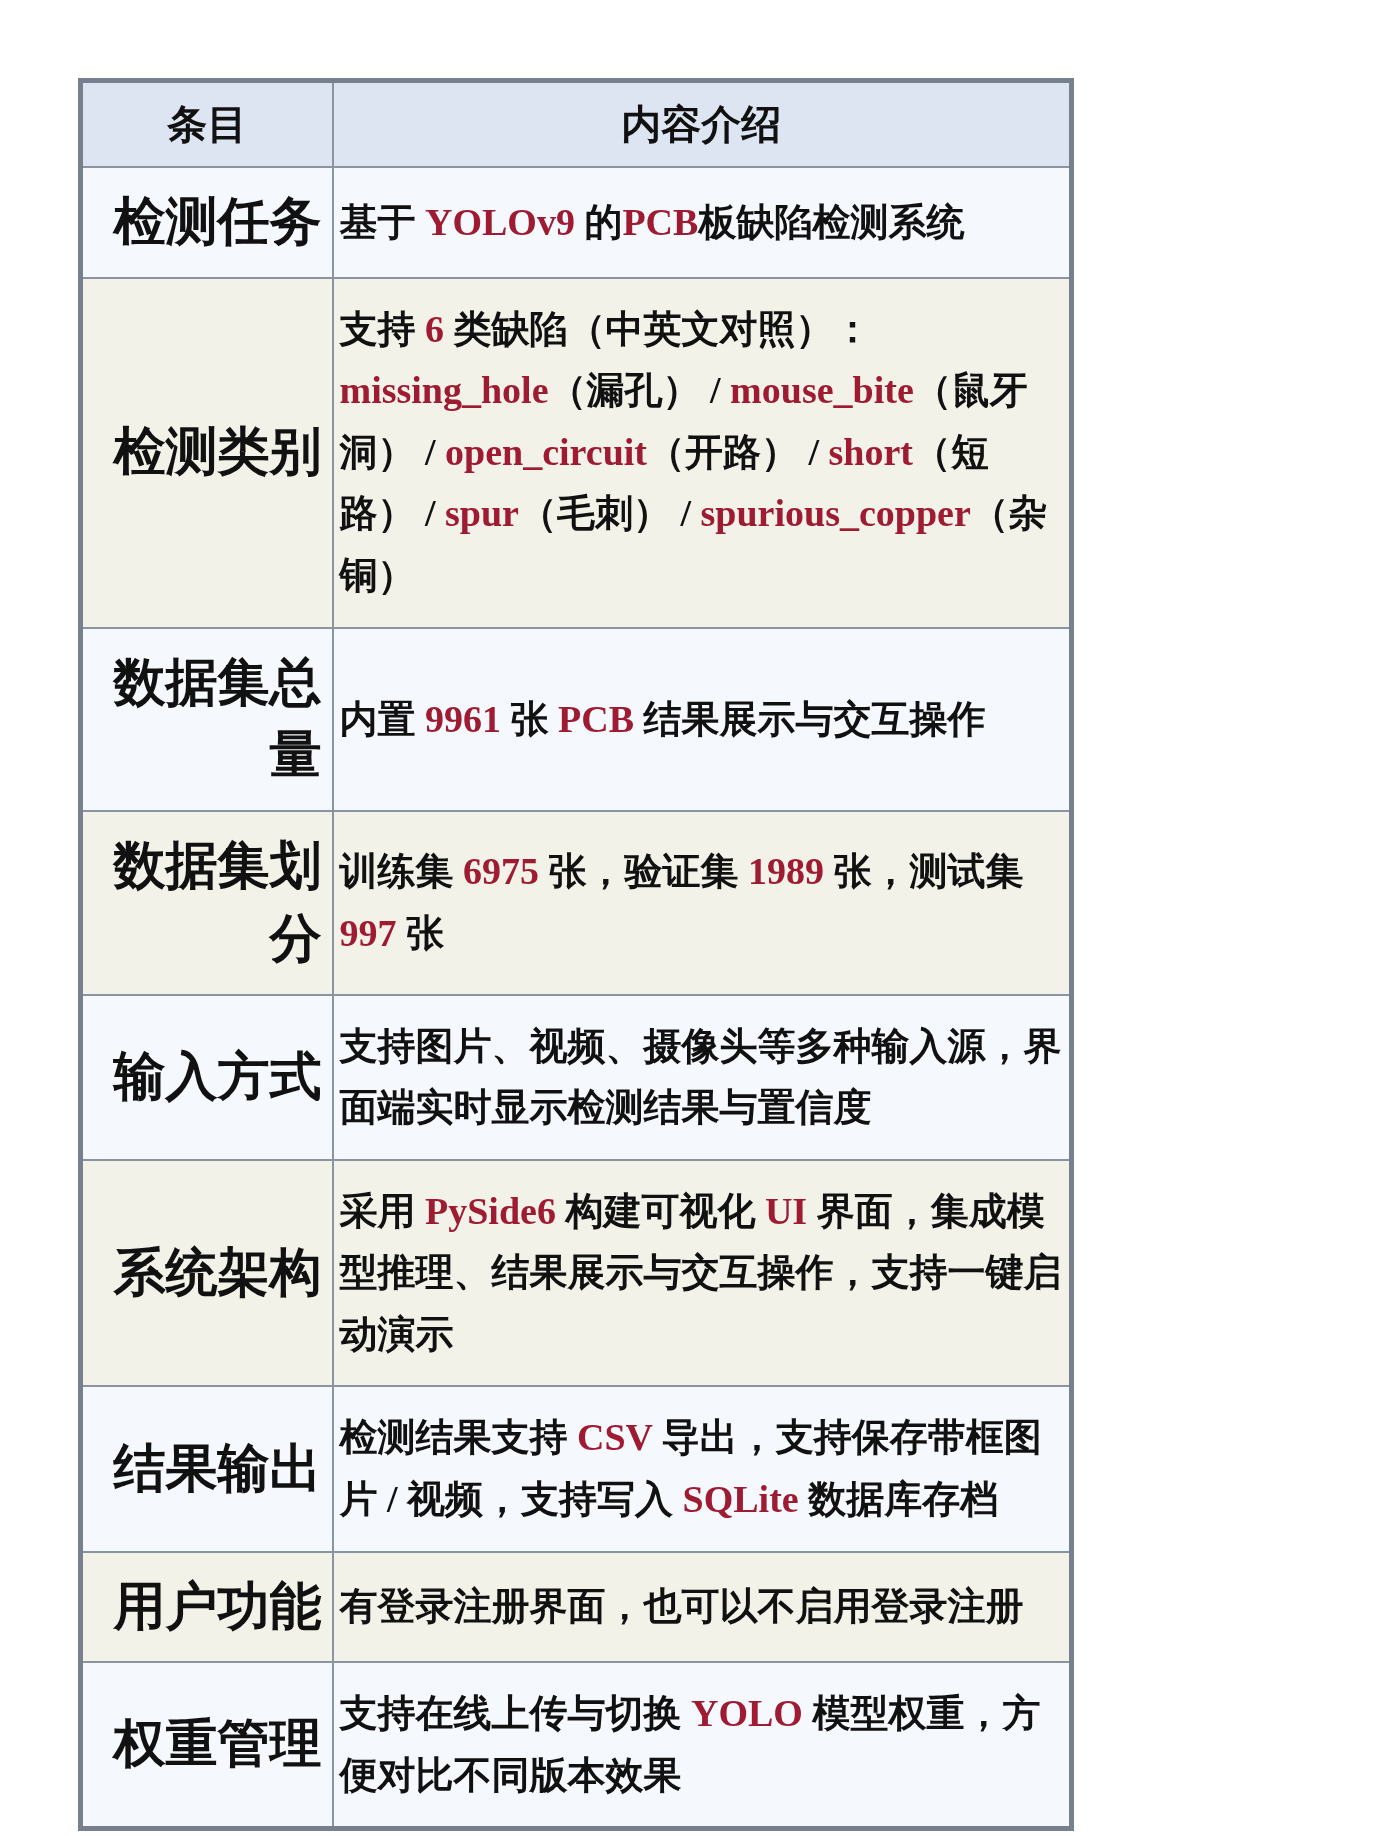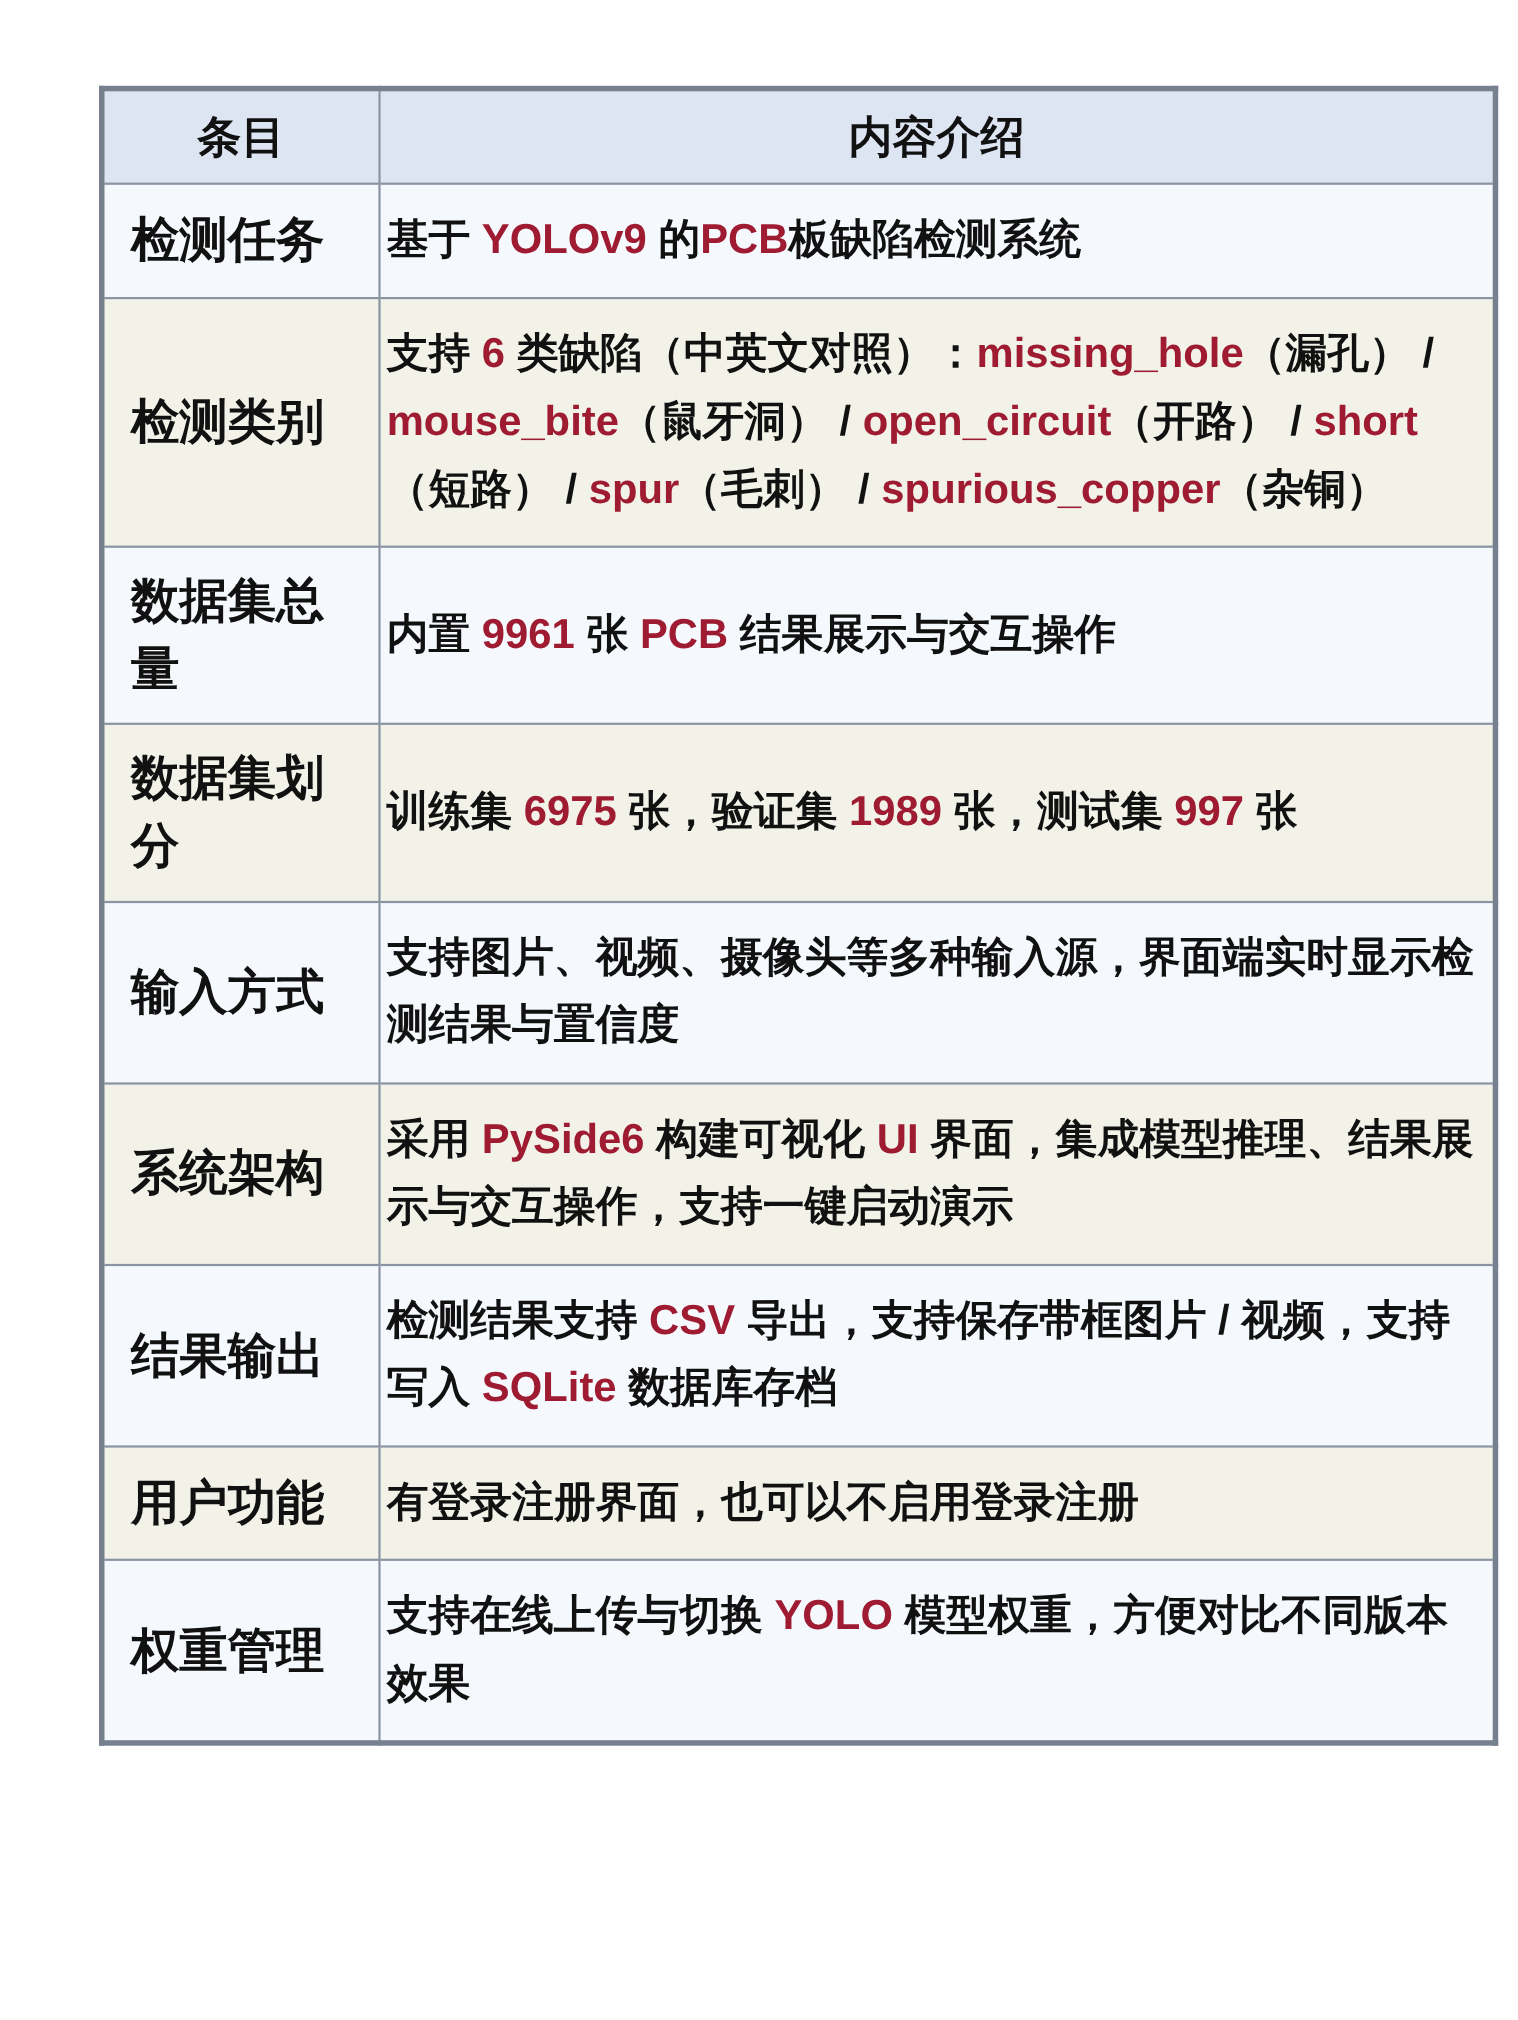--- a/index.html
+++ b/index.html
@@ -7,23 +7,24 @@
   html, body {
     margin: 0;
     padding: 0;
     background: #ffffff;
     width: 1380px;
     height: 1836px;
     font-family: "Liberation Sans", "DejaVu Sans", sans-serif;
   }
   .table-wrap {
     position: absolute;
-    left: 90px;
+    left: 78px;
     top: 78px;
-    width: 1272px;
+    width: 996px;
+    font-family: Liberation Serif, serif;
   }
   table.info-table {
     width: 100%;
     border-collapse: collapse;
     border: 5px solid #76808f;
     table-layout: fixed;
   }
   .info-table th, .info-table td {
     border: 2px solid #8b94a3;
     font-weight: 700;
@@ -32,23 +33,23 @@
   }
   .info-table thead th {
     background: #dee5f2;
     font-size: 40px;
     padding: 14px 10px;
     text-align: center;
     height: 77px;
   }
   .col-item { width: 252px; }
   td.label-cell {
-    font-size: 44px;
+    font-size: 52px;
     padding: 18px 10px 18px 24px;
-    text-align: left;
+    text-align: right;
     line-height: 1.4;
   }
   td.content-cell {
     font-size: 38px;
     line-height: 1.62;
     padding: 20px 6px;
     text-align: left;
   }
   tbody tr:nth-child(odd) td { background: #f5f8fc; }
   tbody tr:nth-child(even) td { background: #f2f2e9; }

